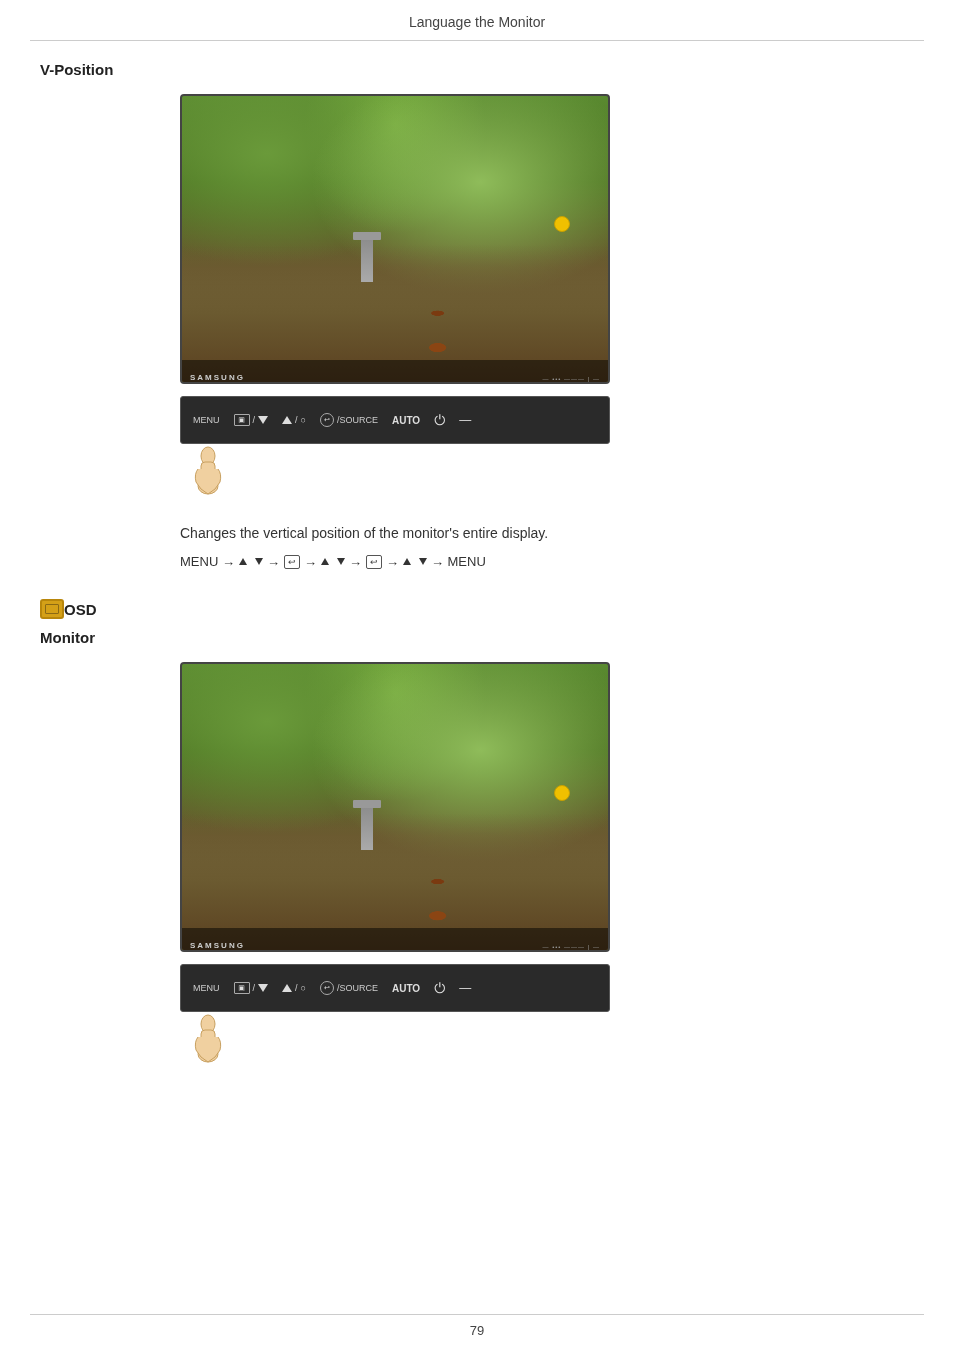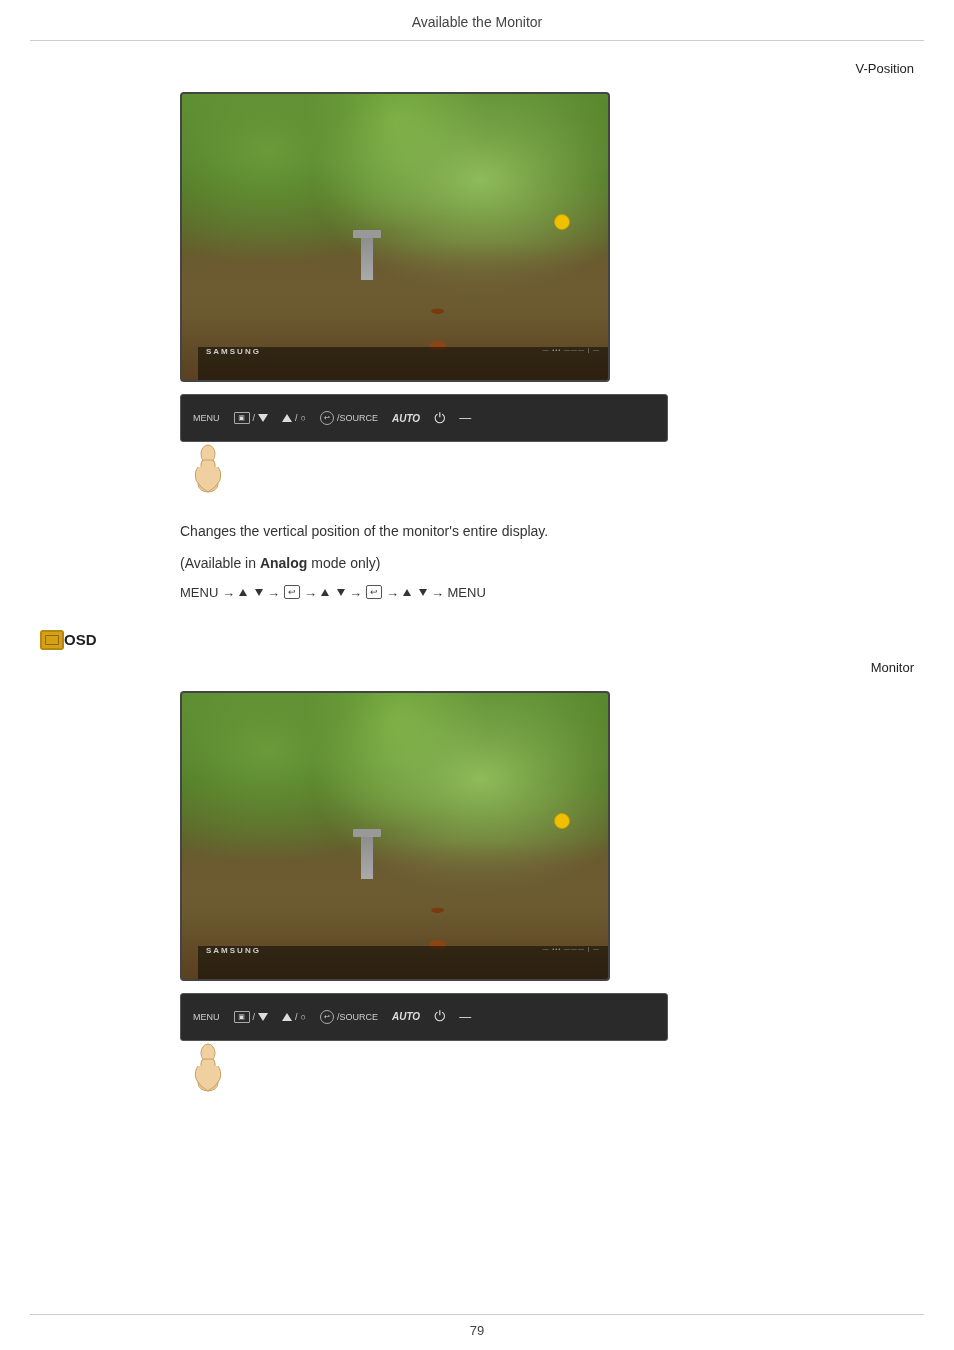--- a/index.html
+++ b/index.html
@@ -24,24 +24,23 @@
 
     .content {
       padding: 20px 40px 60px 40px;
     }
 
     .section {
       margin-bottom: 30px;
     }
 
     .section-title {
-      font-size: 13px;
-      font-weight: normal;
+      font-size: 15px;
+      font-weight: bold;
       margin-bottom: 16px;
-      text-align: right;
     }
 
     .osd-section-title {
       display: flex;
       align-items: center;
       font-size: 15px;
       font-weight: bold;
       margin-bottom: 4px;
     }
 
@@ -124,25 +123,25 @@
       width: 16px;
       height: 16px;
       background: #f0c000;
       border-radius: 50%;
       border: 1px solid #c8a000;
     }
 
     .monitor-img .bottom-bar {
       position: absolute;
       bottom: 0;
-      left: 16px; right: 0;
-      height: 33px;
+      left: 0; right: 0;
+      height: 22px;
       background: rgba(0,0,0,0.5);
       display: flex;
-      align-items: flex-start;
+      align-items: flex-end;
       justify-content: space-between;
       padding: 0 8px;
     }
 
     .monitor-img .bottom-bar .samsung-text {
       font-size: 8px;
       color: #ccc;
       letter-spacing: 2px;
       font-weight: bold;
       text-transform: uppercase;
@@ -155,21 +154,21 @@
     }
 
     
     .control-bar-wrapper {
       margin-left: 140px;
       margin-bottom: 20px;
       position: relative;
     }
 
     .control-bar {
-      width: 488px;
+      width: 430px;
       height: 48px;
       background: #2a2a2a;
       border: 1px solid #555;
       border-radius: 3px;
       display: flex;
       align-items: center;
       padding: 0 12px;
       gap: 14px;
       font-size: 10px;
       color: #ddd;
@@ -220,21 +219,20 @@
       border: 1px solid #aaa;
       border-radius: 50%;
       font-size: 7px;
       color: #ddd;
     }
 
     .ctrl-auto {
       font-size: 10px;
       color: #ddd;
       font-weight: bold;
-      font-style: italic;
     }
 
     .ctrl-power {
       font-size: 14px;
       color: #ddd;
     }
 
     .ctrl-dash {
       font-size: 12px;
       color: #ddd;
@@ -311,21 +309,21 @@
       bottom: 12px;
       left: 0; right: 0;
       font-size: 13px;
       color: #444;
     }
   </style>
 </head>
 <body>
 
 <div class="page-header">
-  <span>Available the Monitor</span>
+  <span>Language the Monitor</span>
 </div>
 
 <div class="content">
 
   <div class="section">
     <div class="section-title">V-Position</div>
 
     <div class="monitor-image-wrapper">
       <div class="monitor-img">
         <div class="scene">
@@ -372,23 +370,20 @@
       <svg class="hand-svg" viewBox="0 0 50 55" style="margin-left:10px;">
         <ellipse cx="18" cy="12" rx="7" ry="9" fill="#f0d0a0" stroke="#c8a060" stroke-width="1"></ellipse>
         <rect x="11" y="18" width="14" height="22" rx="4" fill="#f0d0a0" stroke="#c8a060" stroke-width="1"></rect>
         <ellipse cx="18" cy="42" rx="10" ry="8" fill="#f0d0a0" stroke="#c8a060" stroke-width="1"></ellipse>
         <path d="M8 25 Q4 30 6 38 Q10 46 18 50 Q26 46 30 38 Q32 30 28 25" fill="#f0d0a0" stroke="#c8a060" stroke-width="1"></path>
       </svg>
     </div>
 
     <div class="description">
       <span>Changes the vertical position of the monitor's entire display.</span>
-    </div>
-    <div class="description">
-      <span>(Available in </span><span class="bold">Analog</span><span> mode only)</span>
     </div>
 
     <div class="menu-nav">
       <span>MENU →</span>
       <span class="nav-tri-up"></span>
       <span></span>
       <span class="nav-tri-down"></span>
       <span>→</span>
       <span class="nav-enter">↩</span>
       <span>→</span>

